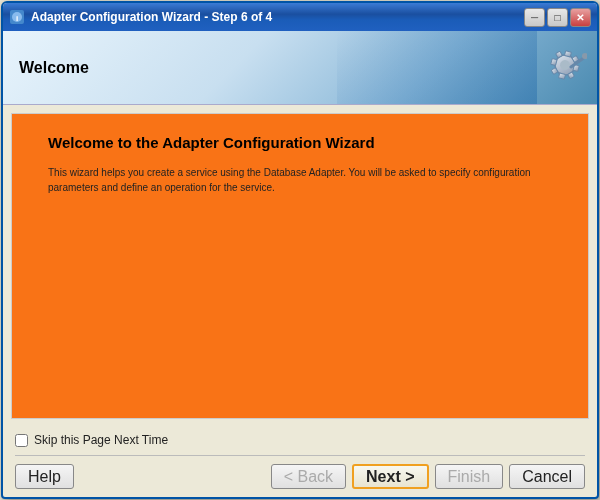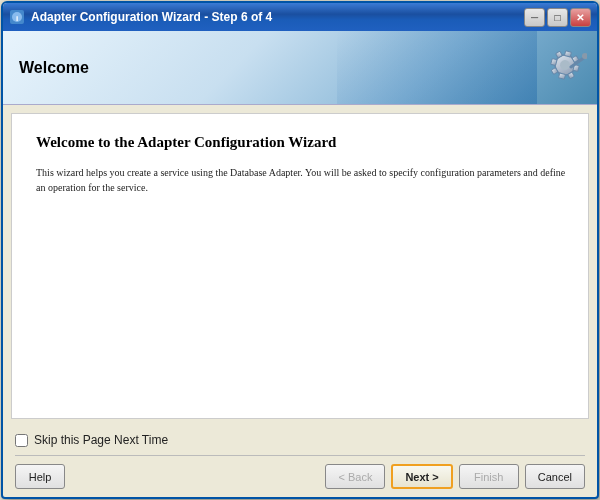--- a/index.html
+++ b/index.html
@@ -114,26 +114,25 @@
       position: absolute;
       right: 10px;
       top: 8px;
       width: 52px;
       height: 52px;
       z-index: 1;
     }
 
     .main-body {
       flex: 1;
-      padding: 20px 20px 10px 24px;
-      background: #ffffff;
+      padding: 20px 20px 10px 36px;
+      background: #f97316;
       border: 1px solid #ccc;
       margin: 8px;
       overflow: hidden;
-      font-family: Liberation Serif, serif;
     }
 
     .welcome-title {
       font-size: 15px;
       font-weight: bold;
       color: #000;
       margin-bottom: 14px;
     }
 
     .welcome-body {
@@ -173,21 +172,21 @@
       justify-content: flex-end;
       gap: 6px;
       border-top: 1px solid #bbb;
       padding-top: 8px;
     }
 
     .btn {
       min-width: 60px;
       height: 25px;
       padding: 0 12px;
-      font-size: 11px;
+      font-size: 16px;
       cursor: pointer;
       border: 1px solid #888;
       border-radius: 3px;
       background: linear-gradient(180deg, #f5f5f5 0%, #e0e0e0 100%);
       color: #222;
       display: flex;
       align-items: center;
       justify-content: center;
     }
 

